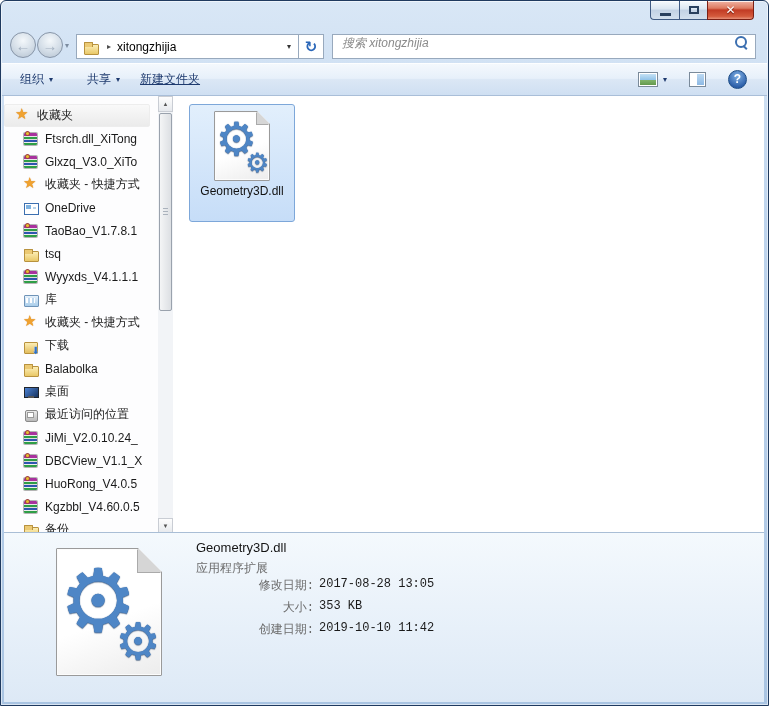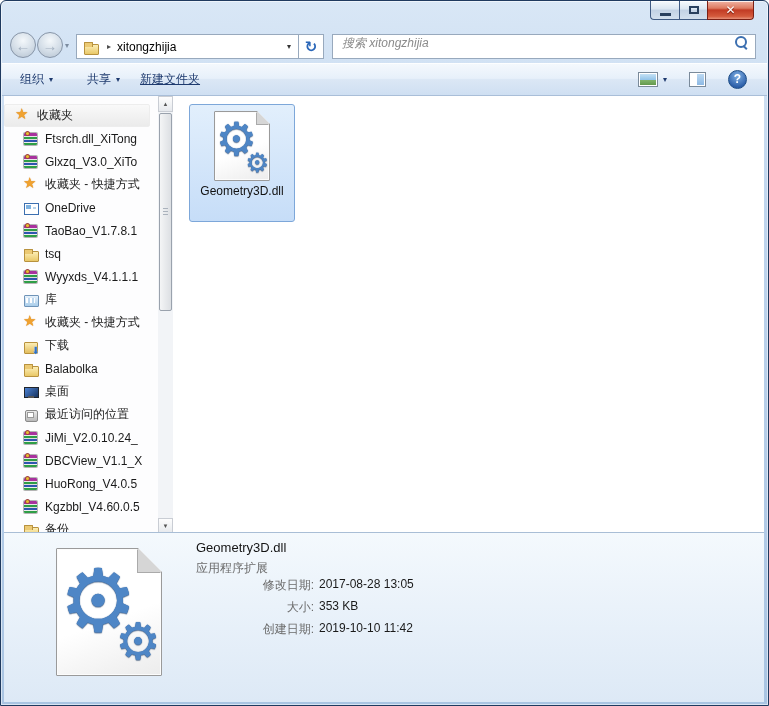--- a/index.html
+++ b/index.html
@@ -96,21 +96,21 @@
     text-shadow:0 1px 1px rgba(20,50,90,.5),0 0 1px #2b5a94;}
   .g1{font-size:calc(var(--w)*0.82);left:3%;top:8%;}
   .g2{font-size:calc(var(--w)*0.48);right:1%;bottom:6%;}
 
   
   .details{position:absolute;left:0;right:0;bottom:0;height:170px;border-top:1px solid #a9bed6;
     background:linear-gradient(#f4f9fd,#dde9f6);}
   .dicon{position:absolute;left:52px;top:15px;}
   .dname{position:absolute;left:192px;top:7px;font-size:13px;color:#141414;}
   .dtype{position:absolute;left:192px;top:27px;font-size:12px;color:#6b6b6b;}
-  .dgrid{position:absolute;left:192px;top:44px;font-size:12px;}
+  .dgrid{position:absolute;left:192px;top:44px;font-size:12px;font-family:Liberation Mono, monospace;}
   .drow{display:flex;margin-bottom:5px;}
   .dlabel{width:118px;text-align:right;color:#6b6b6b;margin-right:5px;}
   .dvalue{color:#1a1a1a;}
 
   
   .ic{position:relative;display:inline-block;width:16px;height:16px;flex:0 0 16px;}
   .ic-star::before{content:"★";position:absolute;left:0;top:-2px;font-size:15px;line-height:16px;color:#f0a230;
     text-shadow:0 0 1px #c87d20;}
   .ic-rar::before{content:"";position:absolute;left:1px;right:2px;top:2px;height:12px;border-radius:1px;
     background:linear-gradient(#a8329e 0 3px,#e9e9e9 3px 4px,#2e9e46 4px 6px,#dddddd 6px 7px,#2f55b0 7px 9px,#eeeeee 9px 10px,#2e9e46 10px 12px);

